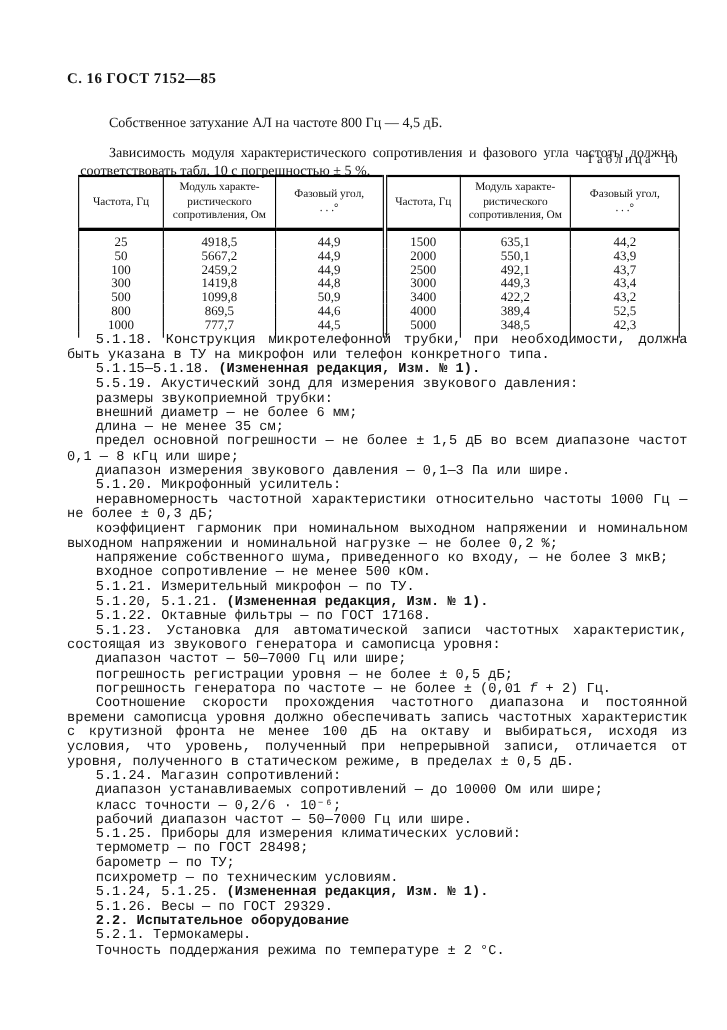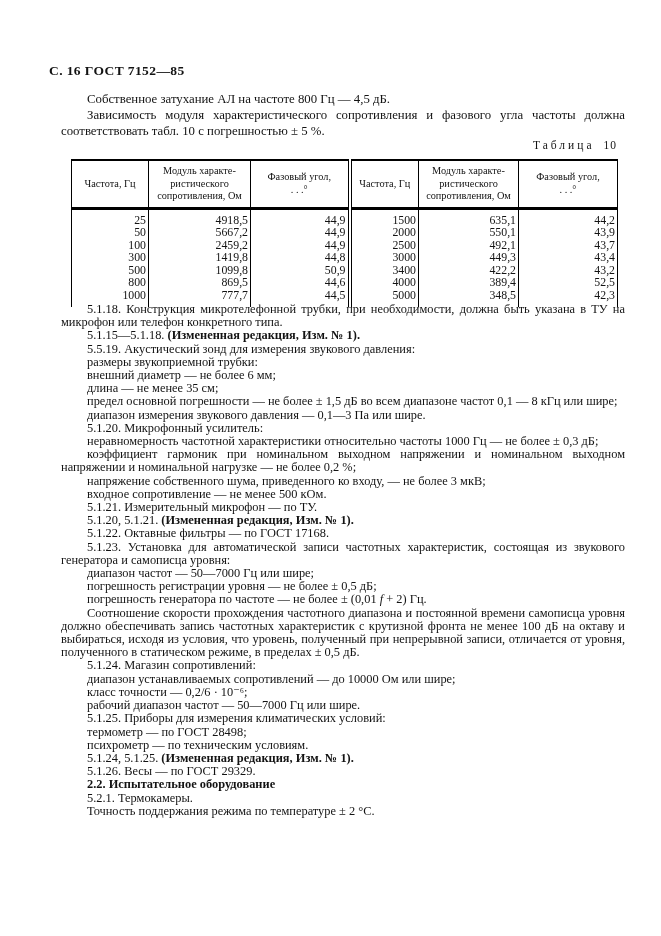--- a/index.html
+++ b/index.html
@@ -5,28 +5,28 @@
   html,body { margin:0; padding:0; }
   .page {
     position:relative;
     width:661px; height:936px;
     background:#ffffff;
     color:#131313;
     font-family:"Liberation Serif","DejaVu Serif",serif;
     overflow:hidden;
   }
   .page-header {
-    position:absolute; left:49px; top:63px;
+    position:absolute; left:61px; top:63px;
     font-size:13.5px; font-weight:bold; letter-spacing:0.4px;
   }
   .intro {
     position:absolute; left:61px; top:91px; width:564px;
   }
   .intro p {
-    margin:0; text-indent:26px; text-align:justify;
+    margin:12px; text-indent:26px; text-align:justify;
     font-size:12.8px; line-height:16px;
   }
   .table-caption {
     position:absolute; left:61px; top:139px; width:556px;
     text-align:right; font-size:11.5px;
   }
   .table-caption .cap-word { letter-spacing:3px; }
   .table-caption .cap-num { margin-left:9px; letter-spacing:1px; }
   table.data-table {
     position:absolute; left:71px; top:159px;
@@ -44,29 +44,29 @@
     font-size:10.3px; line-height:12.5px;
     padding:4px 2px;
     text-align:center; vertical-align:middle;
     white-space:pre-line;
   }
   table.data-table th:first-child { border-left:none; }
   table.data-table td {
     border-left:1px solid #000;
     font-size:11.8px; line-height:12.5px;
     padding:0 2px;
-    text-align:right; vertical-align:middle;
+    text-align:center; vertical-align:middle;
   }
   table.data-table td:first-child { border-left:none; }
   table.data-table th:nth-child(4),
   table.data-table td:nth-child(4) { border-left:4px double #000; }
   table.data-table tbody tr:first-child td { padding-top:4px; }
   table.data-table tr.spacer td { height:6px; }
   .body-text {
-    position:absolute; left:61px; top:303px; width:564px;
+    position:absolute; left:61px; top:303px; width:564px;font-family:Liberation Mono, monospace;
   }
   .body-text p {
     margin:0; text-indent:26px; text-align:justify;
     font-size:12.4px; line-height:13.2px;
   }
 </style>
 </head>
 <body>
 
 <div class="page">
@@ -196,20 +196,21 @@
       <p>диапазон частот — 50—7000 Гц или шире;</p>
       <p>погрешность регистрации уровня — не более ± 0,5 дБ;</p>
       <p>погрешность генератора по частоте — не более ± (0,01 <i>f</i> + 2) Гц.</p>
       <p>Соотношение скорости прохождения частотного диапазона и постоянной времени самописца уровня должно обеспечивать запись частотных характеристик с крутизной фронта не менее 100 дБ на октаву и выбираться, исходя из условия, что уровень, полученный при непрерывной записи, отличается от уровня, полученного в статическом режиме, в пределах ± 0,5 дБ.</p>
       <p>5.1.24.  Магазин сопротивлений:</p>
       <p>диапазон устанавливаемых сопротивлений — до 10000 Ом или шире;</p>
       <p>класс точности — 0,2/6 · 10⁻⁶;</p>
       <p>рабочий диапазон частот — 50—7000 Гц или шире.</p>
       <p>5.1.25.  Приборы для измерения климатических условий:</p>
       <p>термометр — по ГОСТ 28498;</p>
+      <p>барометр — по ТУ;</p>
       <p>психрометр — по техническим условиям.</p>
       <p>5.1.24, 5.1.25.  <b>(Измененная редакция, Изм. № 1).</b></p>
       <p>5.1.26.  Весы — по ГОСТ 29329.</p>
       <p><b>2.2.  Испытательное оборудование</b></p>
       <p>5.2.1.  Термокамеры.</p>
       <p>Точность поддержания режима по температуре ± 2 °С.</p>
     </div>
 
 </div>
 

